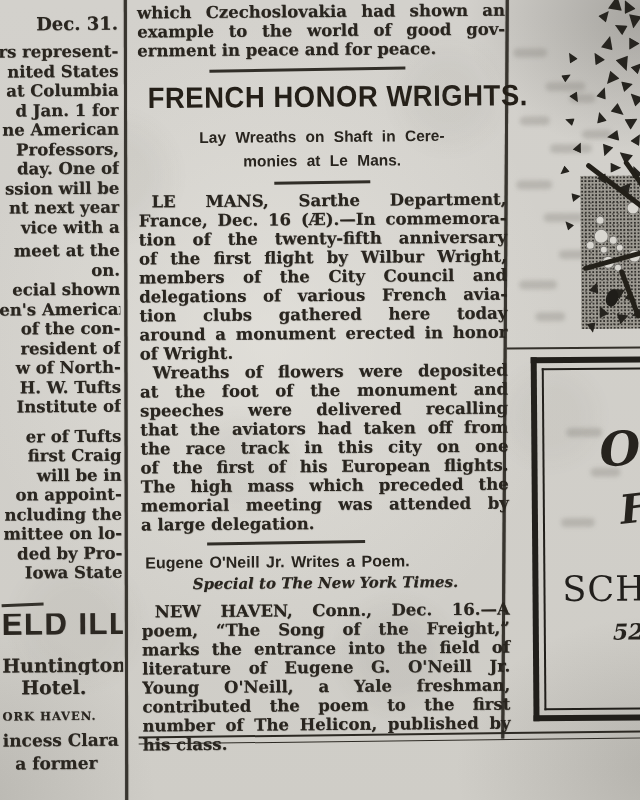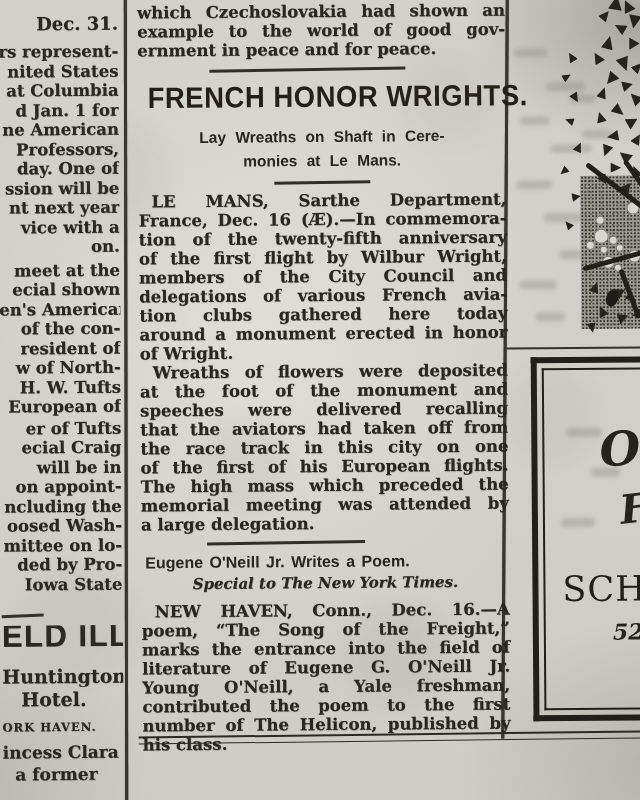--- a/index.html
+++ b/index.html
@@ -108,35 +108,34 @@
           <div class="lc-line" style="margin-top: 7px;">rs represent-</div>
           <div class="lc-line">nited States</div>
           <div class="lc-line">at Columbia</div>
           <div class="lc-line">d Jan. 1 for</div>
           <div class="lc-line">ne American</div>
           <div class="lc-line">Professors,</div>
           <div class="lc-line">day.  One of</div>
           <div class="lc-line">ssion will be</div>
           <div class="lc-line">nt next year</div>
           <div class="lc-line">vice with a</div>
+          <div class="lc-line" style="margin-top: 4px;">meet at the</div>
           <div class="lc-line">on.</div>
-          <div class="lc-line" style="margin-top: 4px;">meet at the</div>
           <div class="lc-line">ecial shown</div>
           <div class="lc-line">en's American</div>
           <div class="lc-line">of the con-</div>
           <div class="lc-line">resident of</div>
           <div class="lc-line">w of North-</div>
           <div class="lc-line">H. W. Tufts</div>
-          <div class="lc-line">European of</div>
-          <div class="lc-line" style="margin-top: 2px;">er of Tufts</div>
-          <div class="lc-line">ecial Craig</div>
+          <div class="lc-line">Institute of</div>
+          <div class="lc-line" style="margin-top: 10px;">er of Tufts</div>
+          <div class="lc-line">first Craig</div>
           <div class="lc-line">will be in</div>
           <div class="lc-line">on appoint-</div>
           <div class="lc-line">ncluding the</div>
-          <div class="lc-line">oosed Wash-</div>
           <div class="lc-line">mittee on lo-</div>
           <div class="lc-line">ded by Pro-</div>
           <div class="lc-line">Iowa State</div>
         </div>
       <div class="lc-rule"></div>
       <div class="lc-line lc-headline ink">ELD ILL.</div>
       <div class="lc-line lc-hotel1">Huntington</div>
       <div class="lc-line lc-hotel2">Hotel.</div>
       <div class="lc-line lc-credit">ORK HAVEN.</div>
       <div class="lc-line lc-b1">incess Clara</div>

